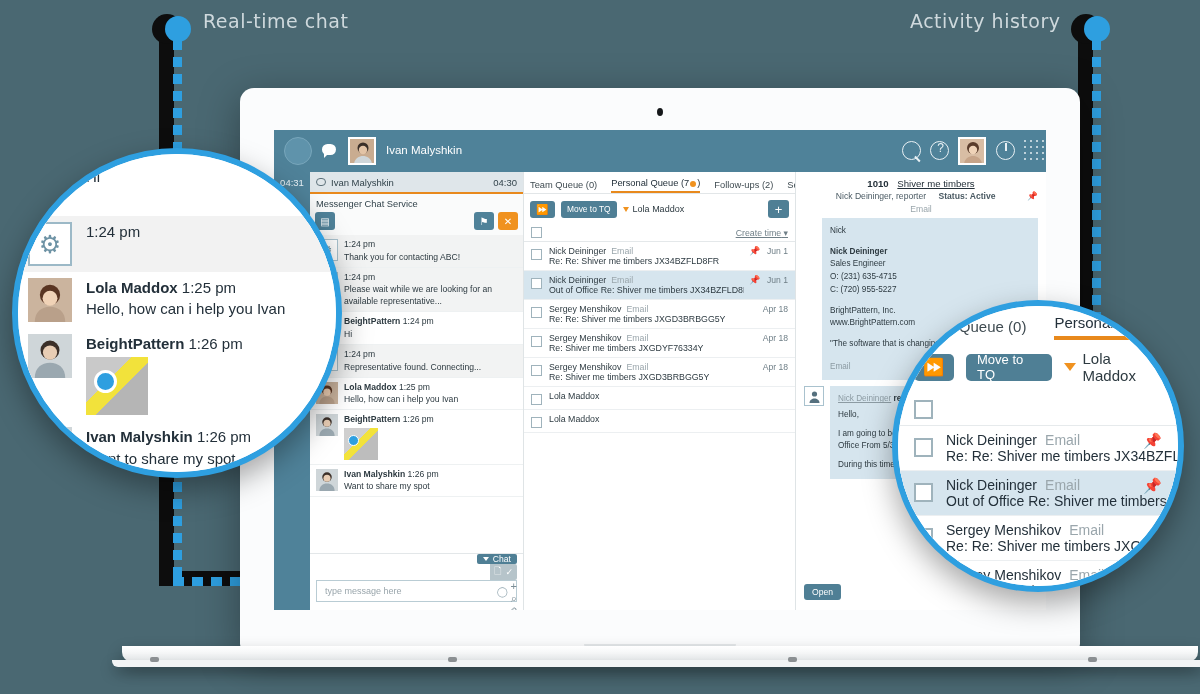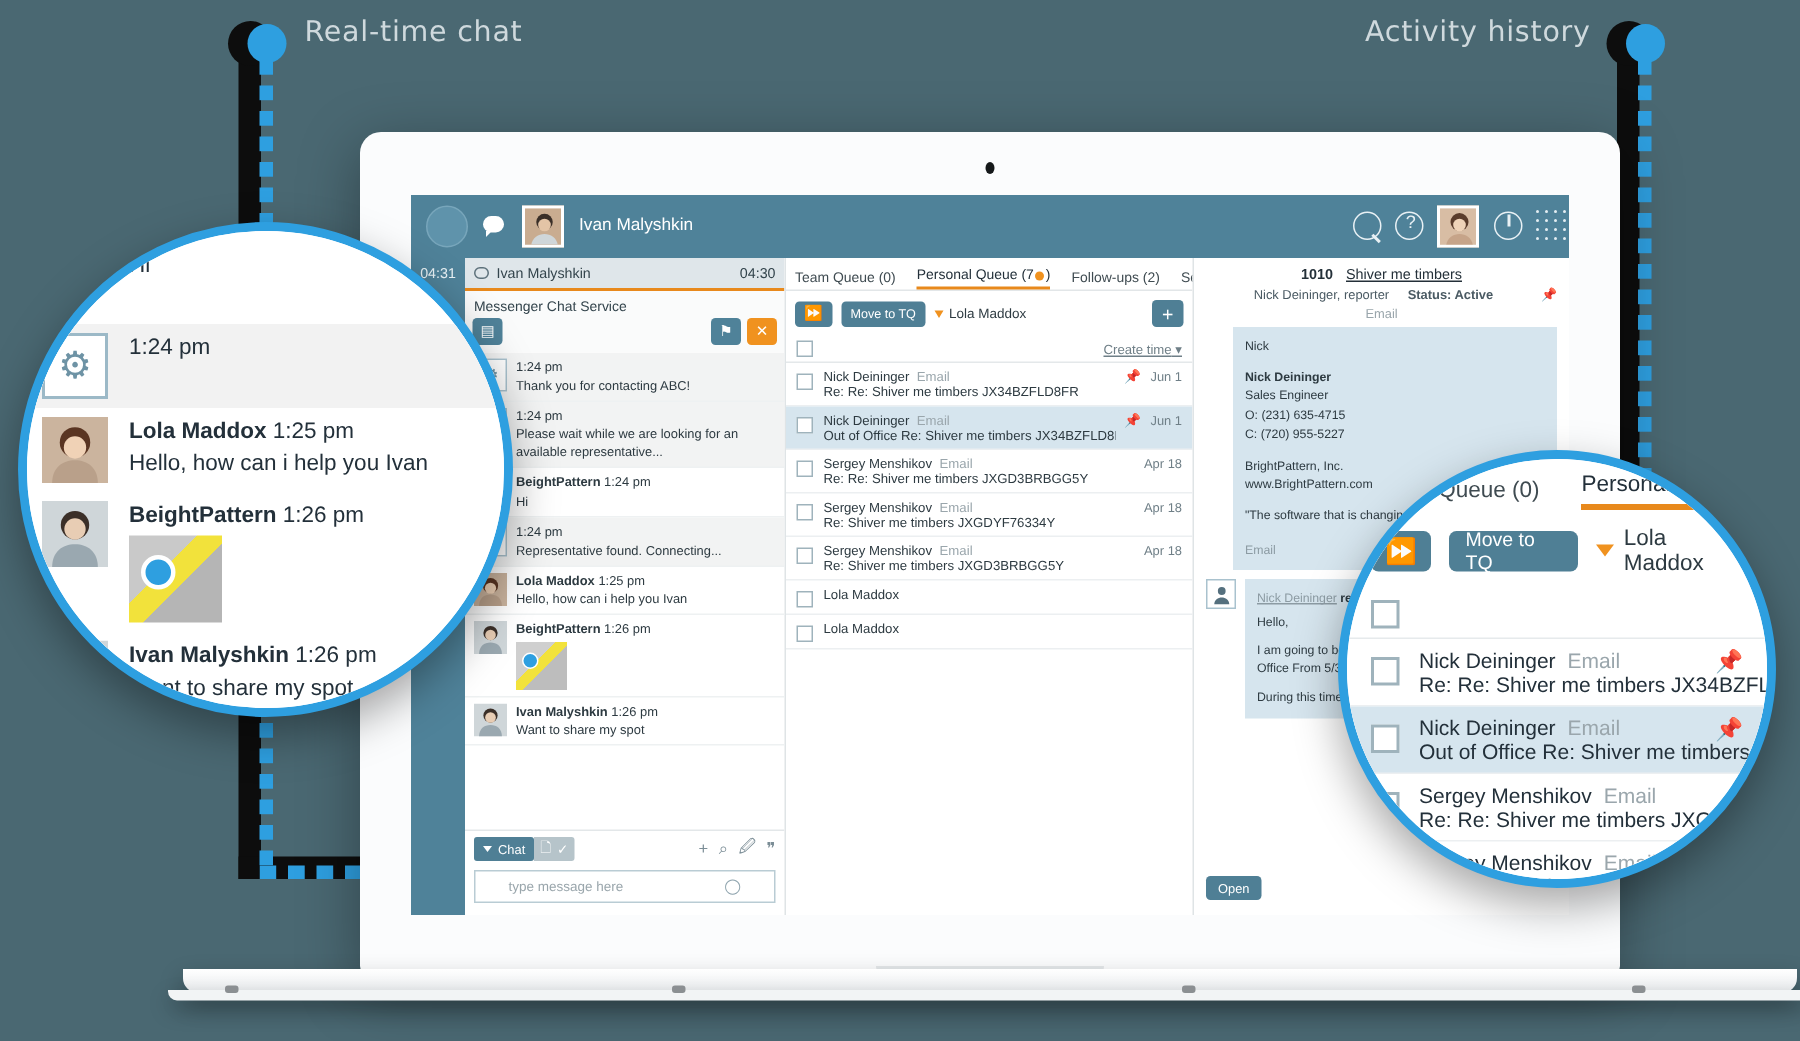--- a/index.html
+++ b/index.html
@@ -121,31 +121,31 @@
   .msg .ava.person{ border:1px solid #a9c2ce;background:#fff;
                   display:flex;align-items:center;justify-content:center;color:#55707e;font-size:13px;}
   .msg .bd{ flex:1; min-width:0; }
   .msg .hd{ font-size:8.6px; color:#2d3a41; line-height:1.35; }
   .msg .hd b{ font-weight:bold; }
   .msg .tx{ font-size:8.6px; color:#2d3a41; line-height:1.4; }
   .mapthumb{ width:34px;height:32px;margin-top:2px;
     background:linear-gradient(135deg,#cfcfcf 0 40%,#f2e23b 40% 55%,#bdbdbd 55%);position:relative;}
   .mapthumb:after{content:"";position:absolute;left:4px;top:7px;width:9px;height:9px;
     border-radius:50%;background:#2e9fe0;border:1.5px solid #fff;}
-  #chat-foot{ height:24px; display:flex; align-items:center; padding:0 6px;
-              border-top:1px solid #e3e7e9; background:#fff; }
+  #chat-foot{ height:24px; display:flex; align-items:flex-end; padding:0 6px;
+              border-top:1px solid #e3e7e9; background:#fff;flex-direction:column; }
   .chatbtn{ display:flex;align-items:center;height:16px;background:#4f7f95;color:#fff;
             font-size:8.6px;border-radius:2px;padding:0 6px; }
   .chatbtn .car{ border-top:4px solid #fff;border-left:3px solid transparent;
                  border-right:3px solid transparent;margin-right:4px;}
   .chatside{ display:flex;align-items:center;height:16px;background:#b6c4ca;border-radius:0 2px 2px 0;
              padding:0 4px;gap:4px;color:#fff;font-size:9px;}
   .ftr-ico{ color:#7b8d96; font-size:11px; margin-left:7px; }
   #chat-input{ height:22px; margin:3px 6px; border:1px solid #b9ccd4; background:#fff;
-               display:flex;align-items:center;padding:0 22px; }
+               display:flex;align-items:center;padding:0 8px; }
   #chat-input .ph{ flex:1; font-size:9px; color:#9aa6ac; }
 
   
   #queuecol{ position:absolute; left:249px; top:42px; width:272px; height:438px;
              background:#fff; border-left:1px solid #dfe4e6; }
   #tabs{ display:flex; align-items:flex-end; height:22px; padding-left:6px; gap:14px;
          border-bottom:1px solid #e2e6e8; }
   .tab{ font-size:9.3px; color:#3f4b51; padding-bottom:3px; white-space:nowrap;}
   .tab.active{ border-bottom:2px solid #e8891c; color:#23303a; }
   .dotb{ display:inline-block;width:6px;height:6px;border-radius:50%;background:#f0921f;

